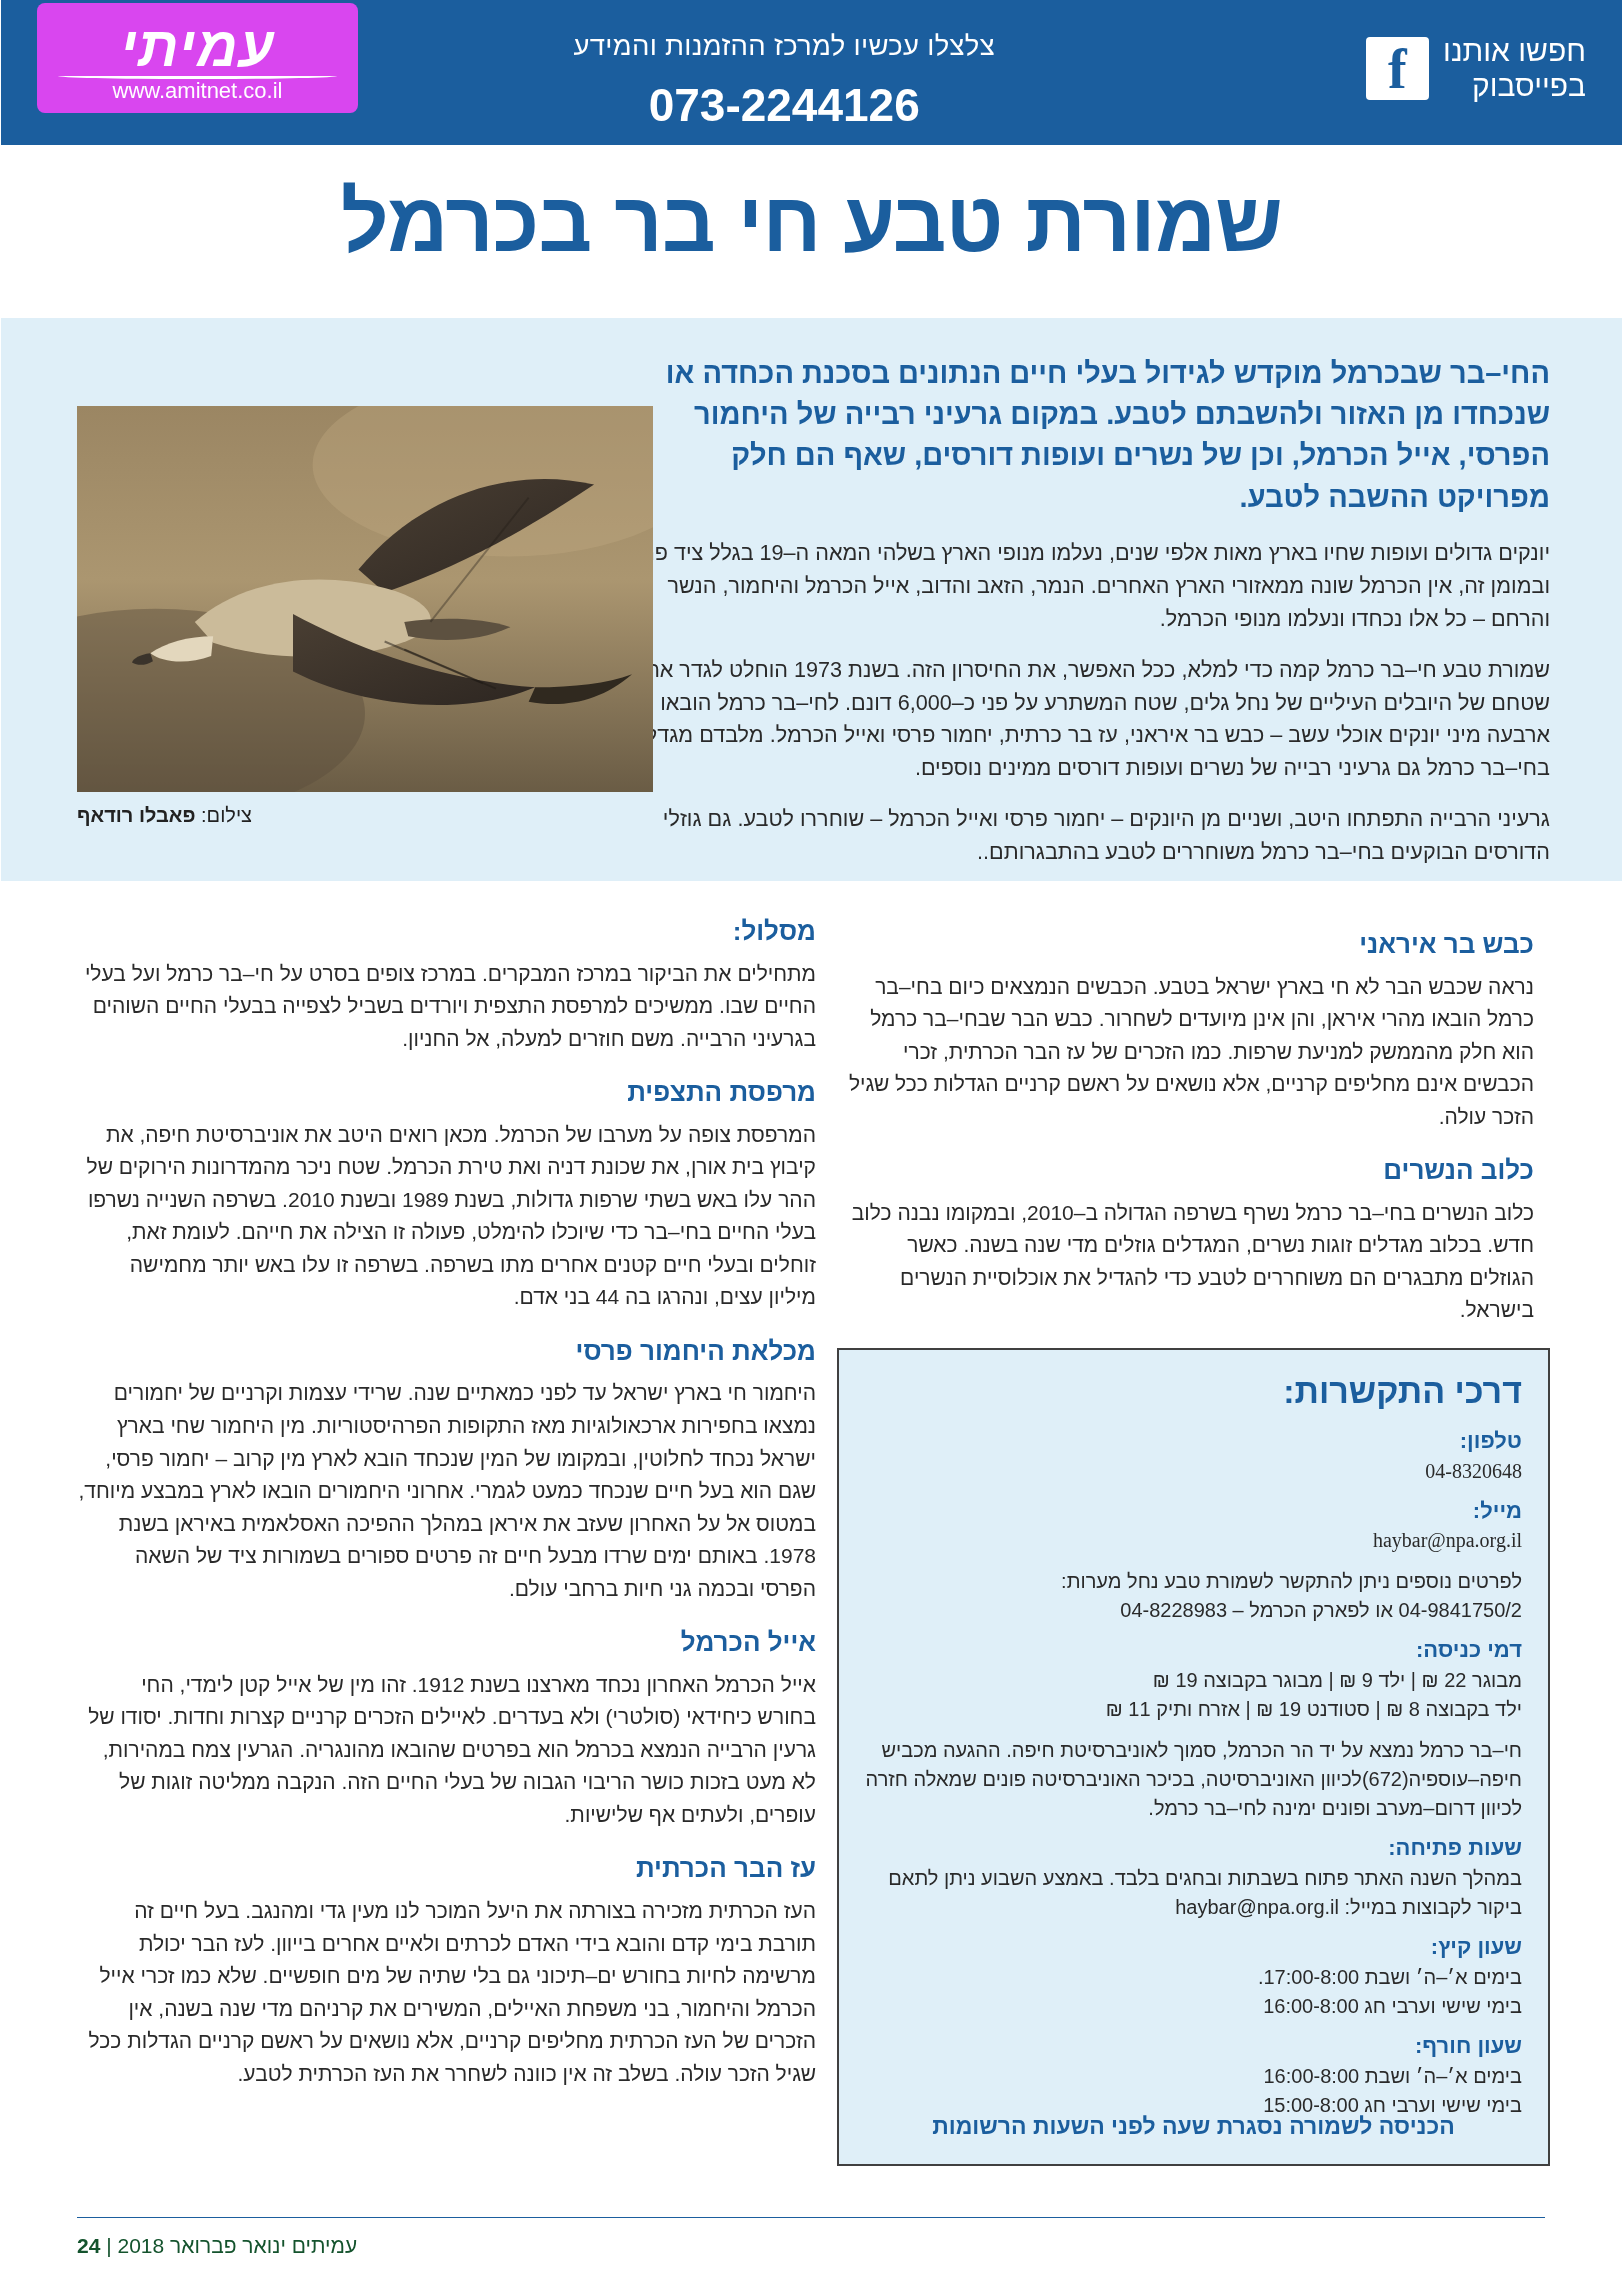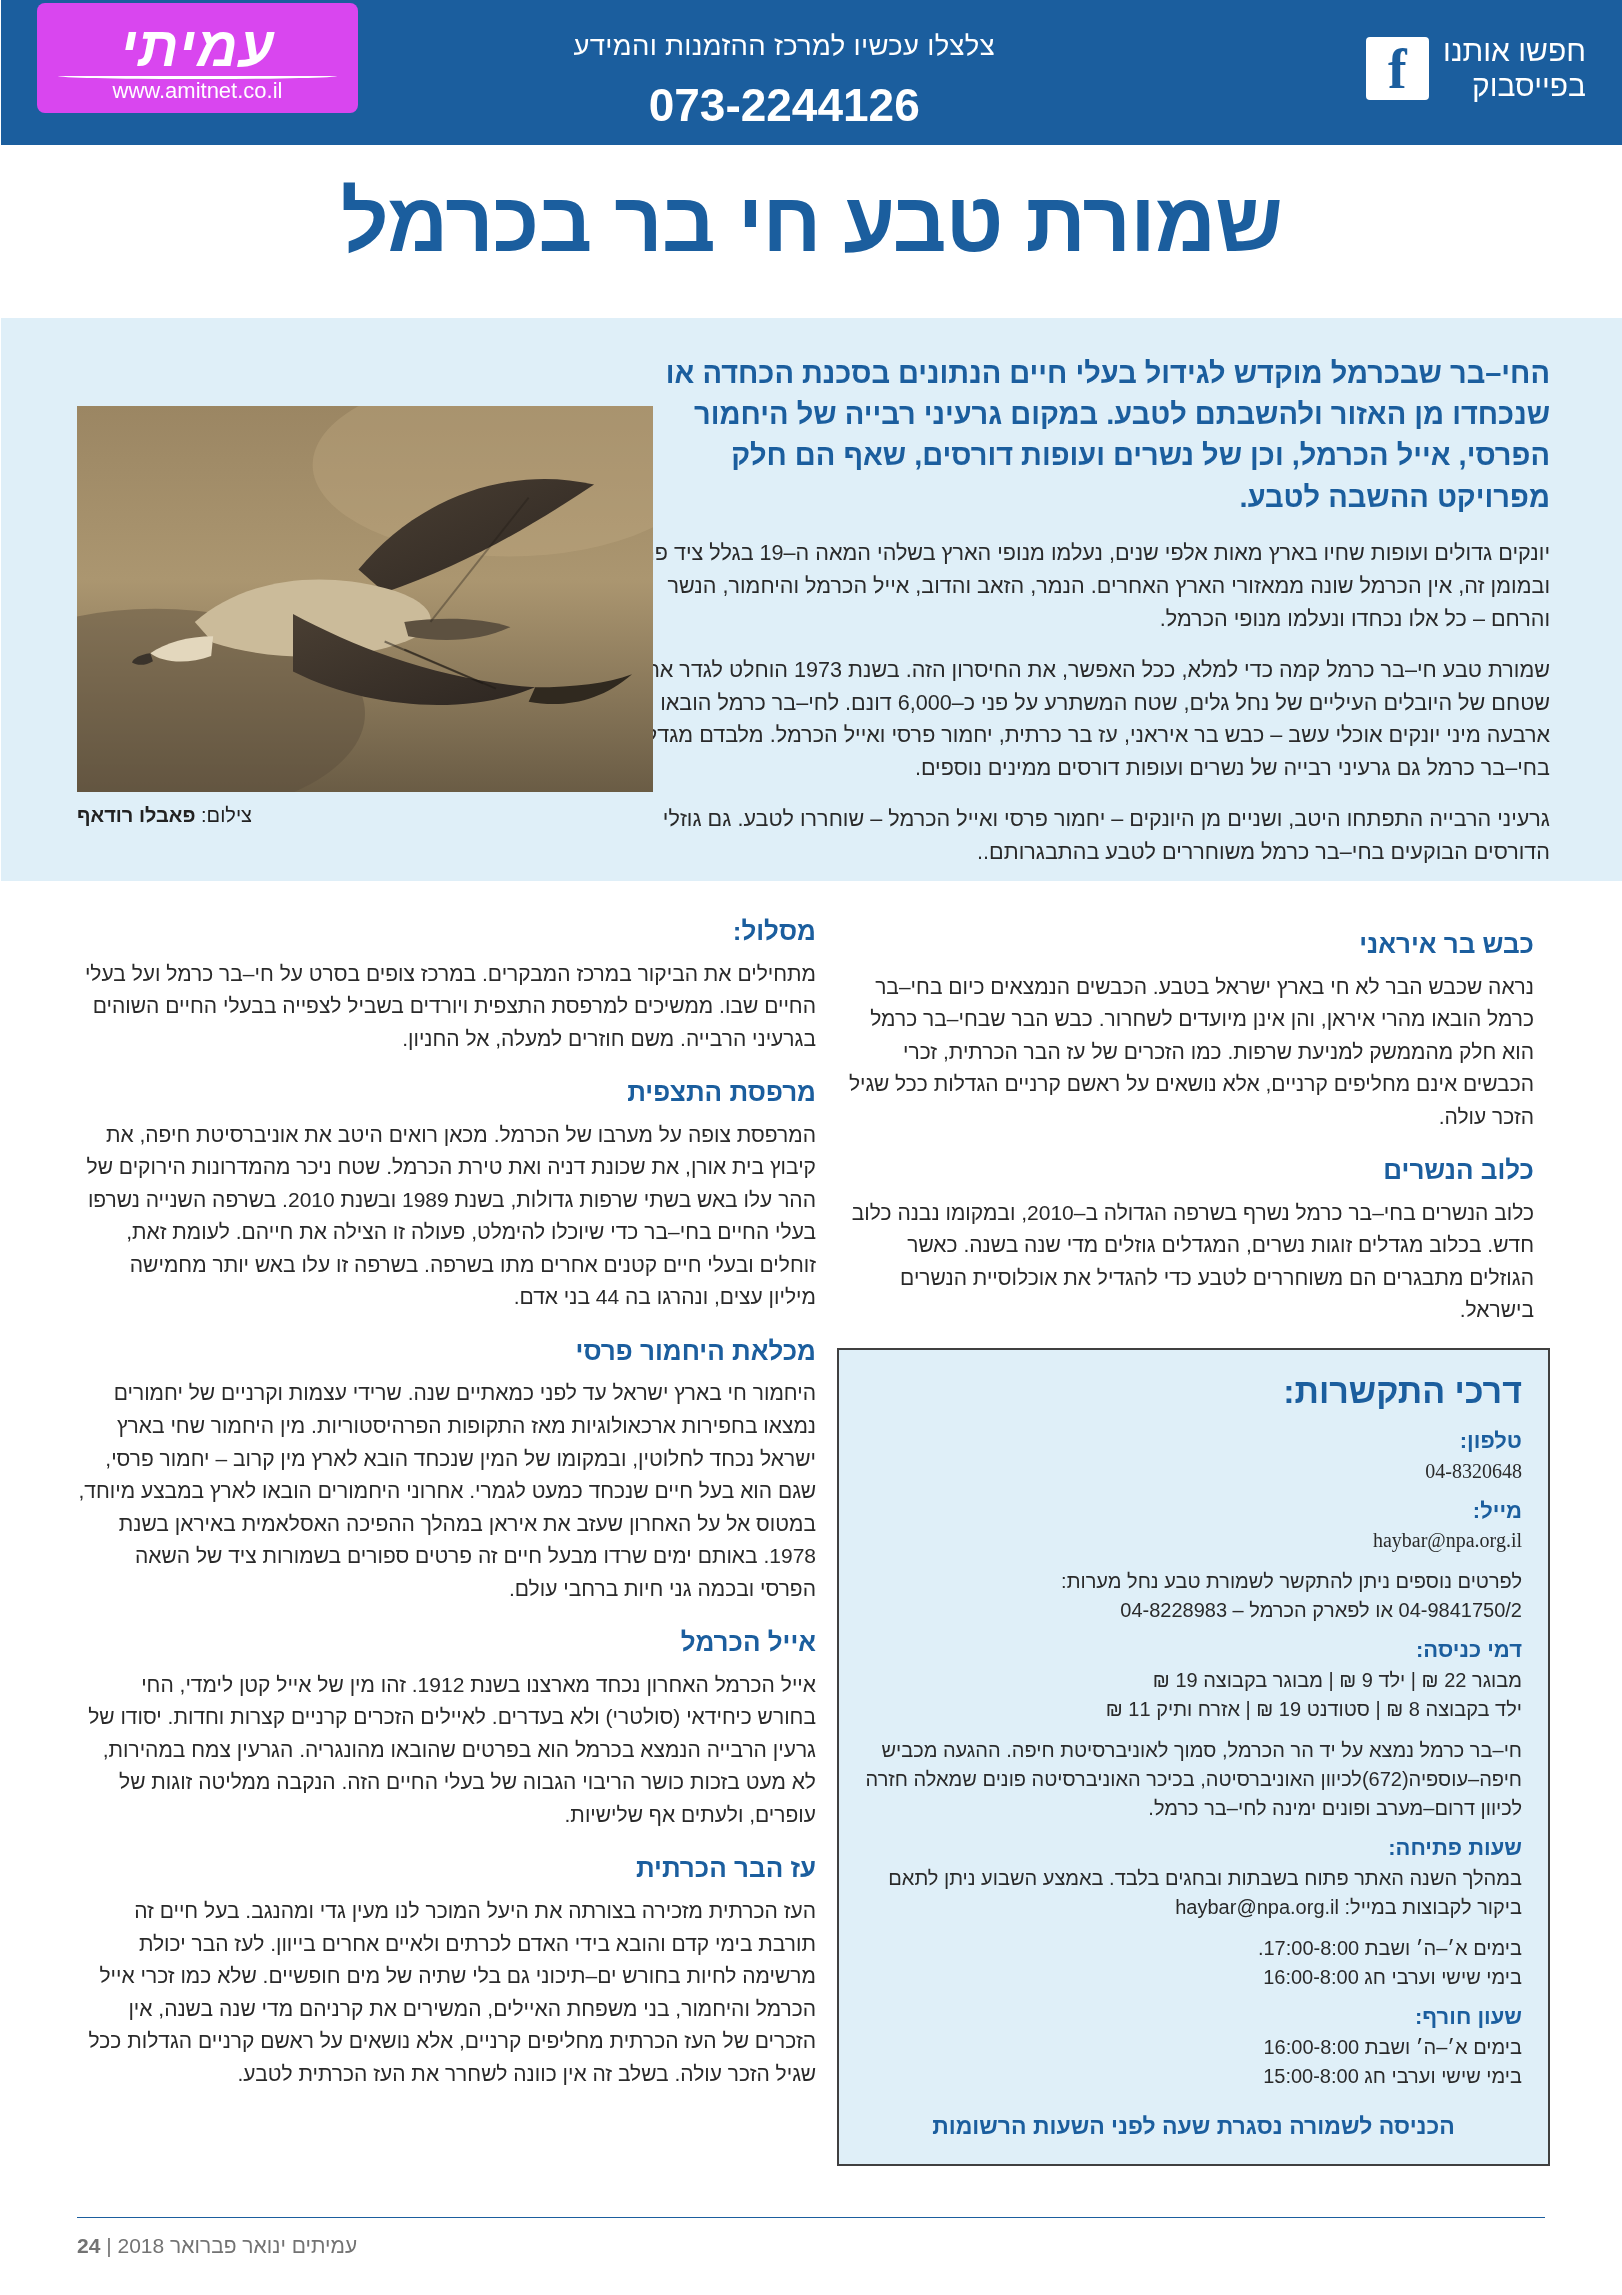--- a/index.html
+++ b/index.html
@@ -138,21 +138,21 @@
     text-align:center; color:#1b5e9e; font-size:23px; font-weight:bold;
   }
 
   
   .footer-rule {
     position:absolute; bottom:77px; left:77px; width:1468px; height:1.3px;
     background:#1b5e9e;
   }
   .footer-text {
     position:absolute; bottom:37px; left:77px; width:1468px;
-    text-align:left; color:#737373; font-size:21px;
+    text-align:left; color:#14532d; font-size:21px;
   }
   .footer-pageno { font-weight:bold; }
 </style>
 </head>
 <body>
 
 <div class="topbar">
   <div class="topbar-inner">
 
     <div class="fb-block">
@@ -283,20 +283,21 @@
     <div class="cblock">
       <span class="cval">חי–בר כרמל נמצא על יד הר הכרמל, סמוך לאוניברסיטת חיפה. ההגעה מכביש חיפה–עוספיה(672)לכיוון האוניברסיטה, בכיכר האוניברסיטה פונים שמאלה חזרה לכיוון דרום–מערב ופונים ימינה לחי–בר כרמל.</span>
     </div>
 
     <div class="cblock">
       <span class="clabel">שעות פתיחה:</span>
       <span class="cval">במהלך השנה האתר פתוח בשבתות ובחגים בלבד. באמצע השבוע ניתן לתאם ביקור לקבוצות במייל:  haybar@npa.org.il</span>
     </div>
 
     <div class="cblock">
+      <span class="clabel">שעון קיץ:</span>
       <span class="cval" style="white-space:pre-line">בימים א׳–ה׳ ושבת 17:00-8:00.
 בימי שישי וערבי חג 16:00-8:00</span>
     </div>
 
     <div class="cblock">
       <span class="clabel">שעון חורף:</span>
       <span class="cval" style="white-space:pre-line">בימים א׳–ה׳ ושבת 16:00-8:00
 בימי שישי וערבי חג 15:00-8:00</span>
     </div>
   </div>

